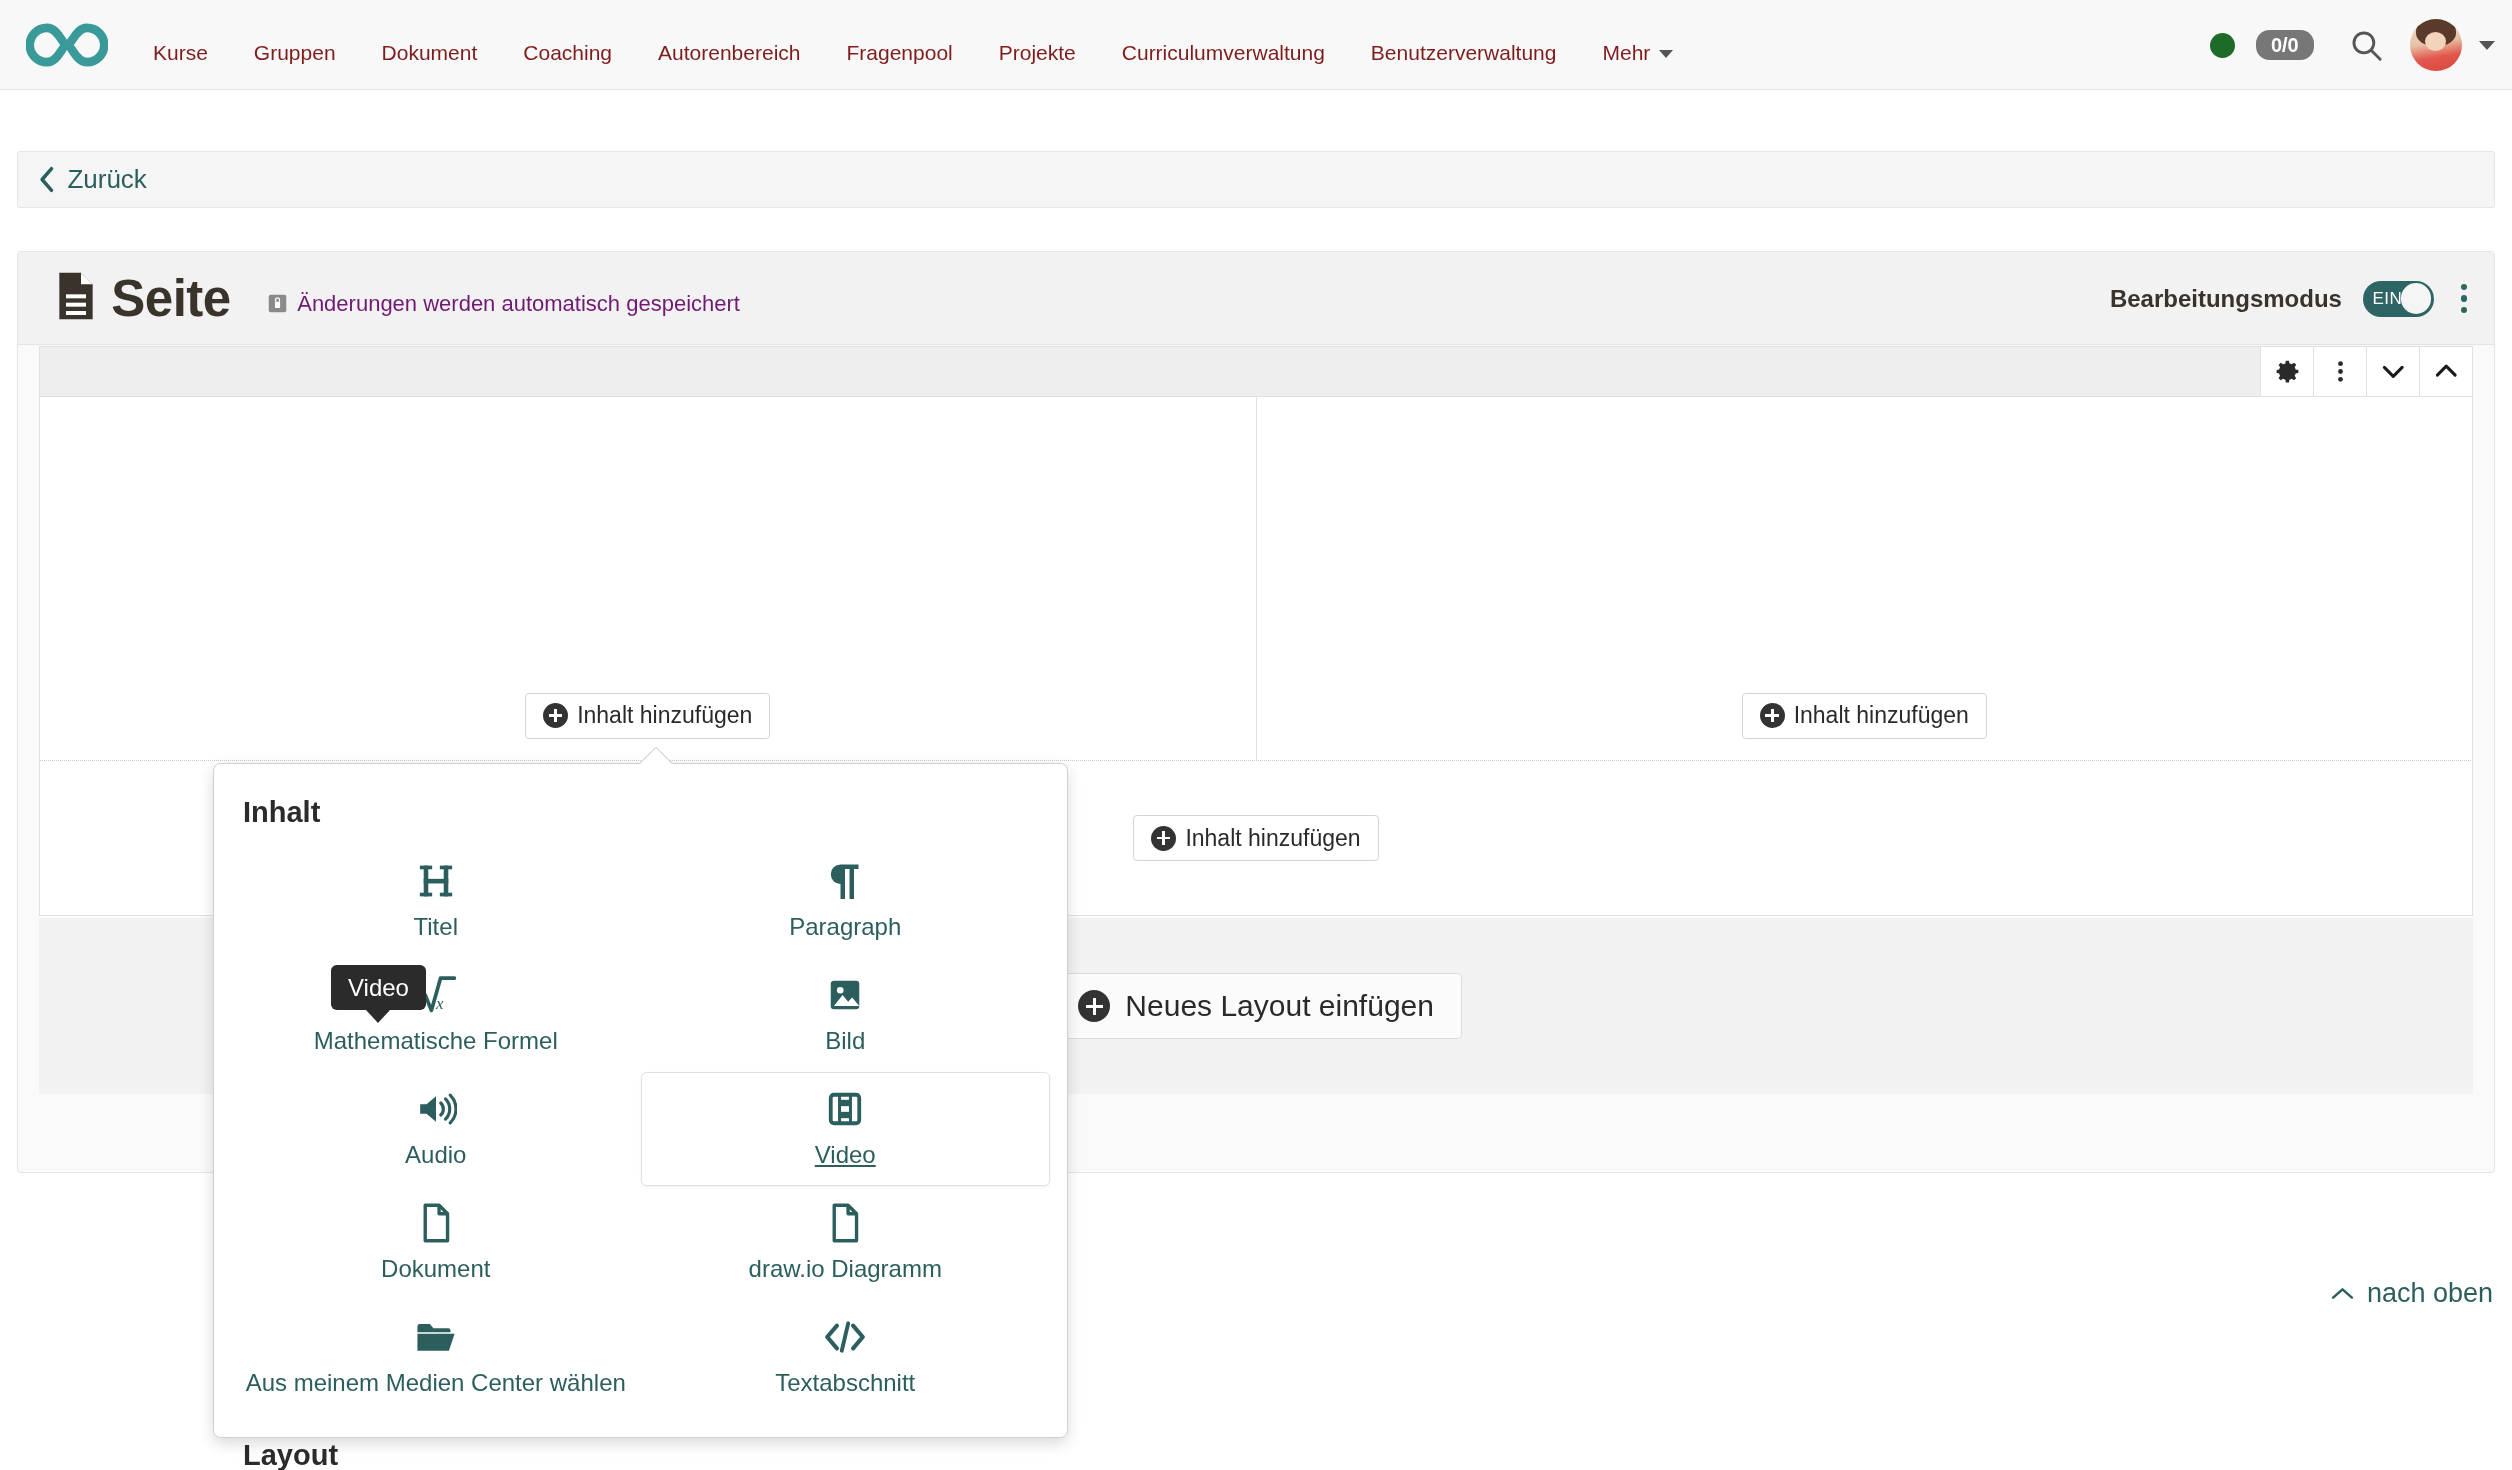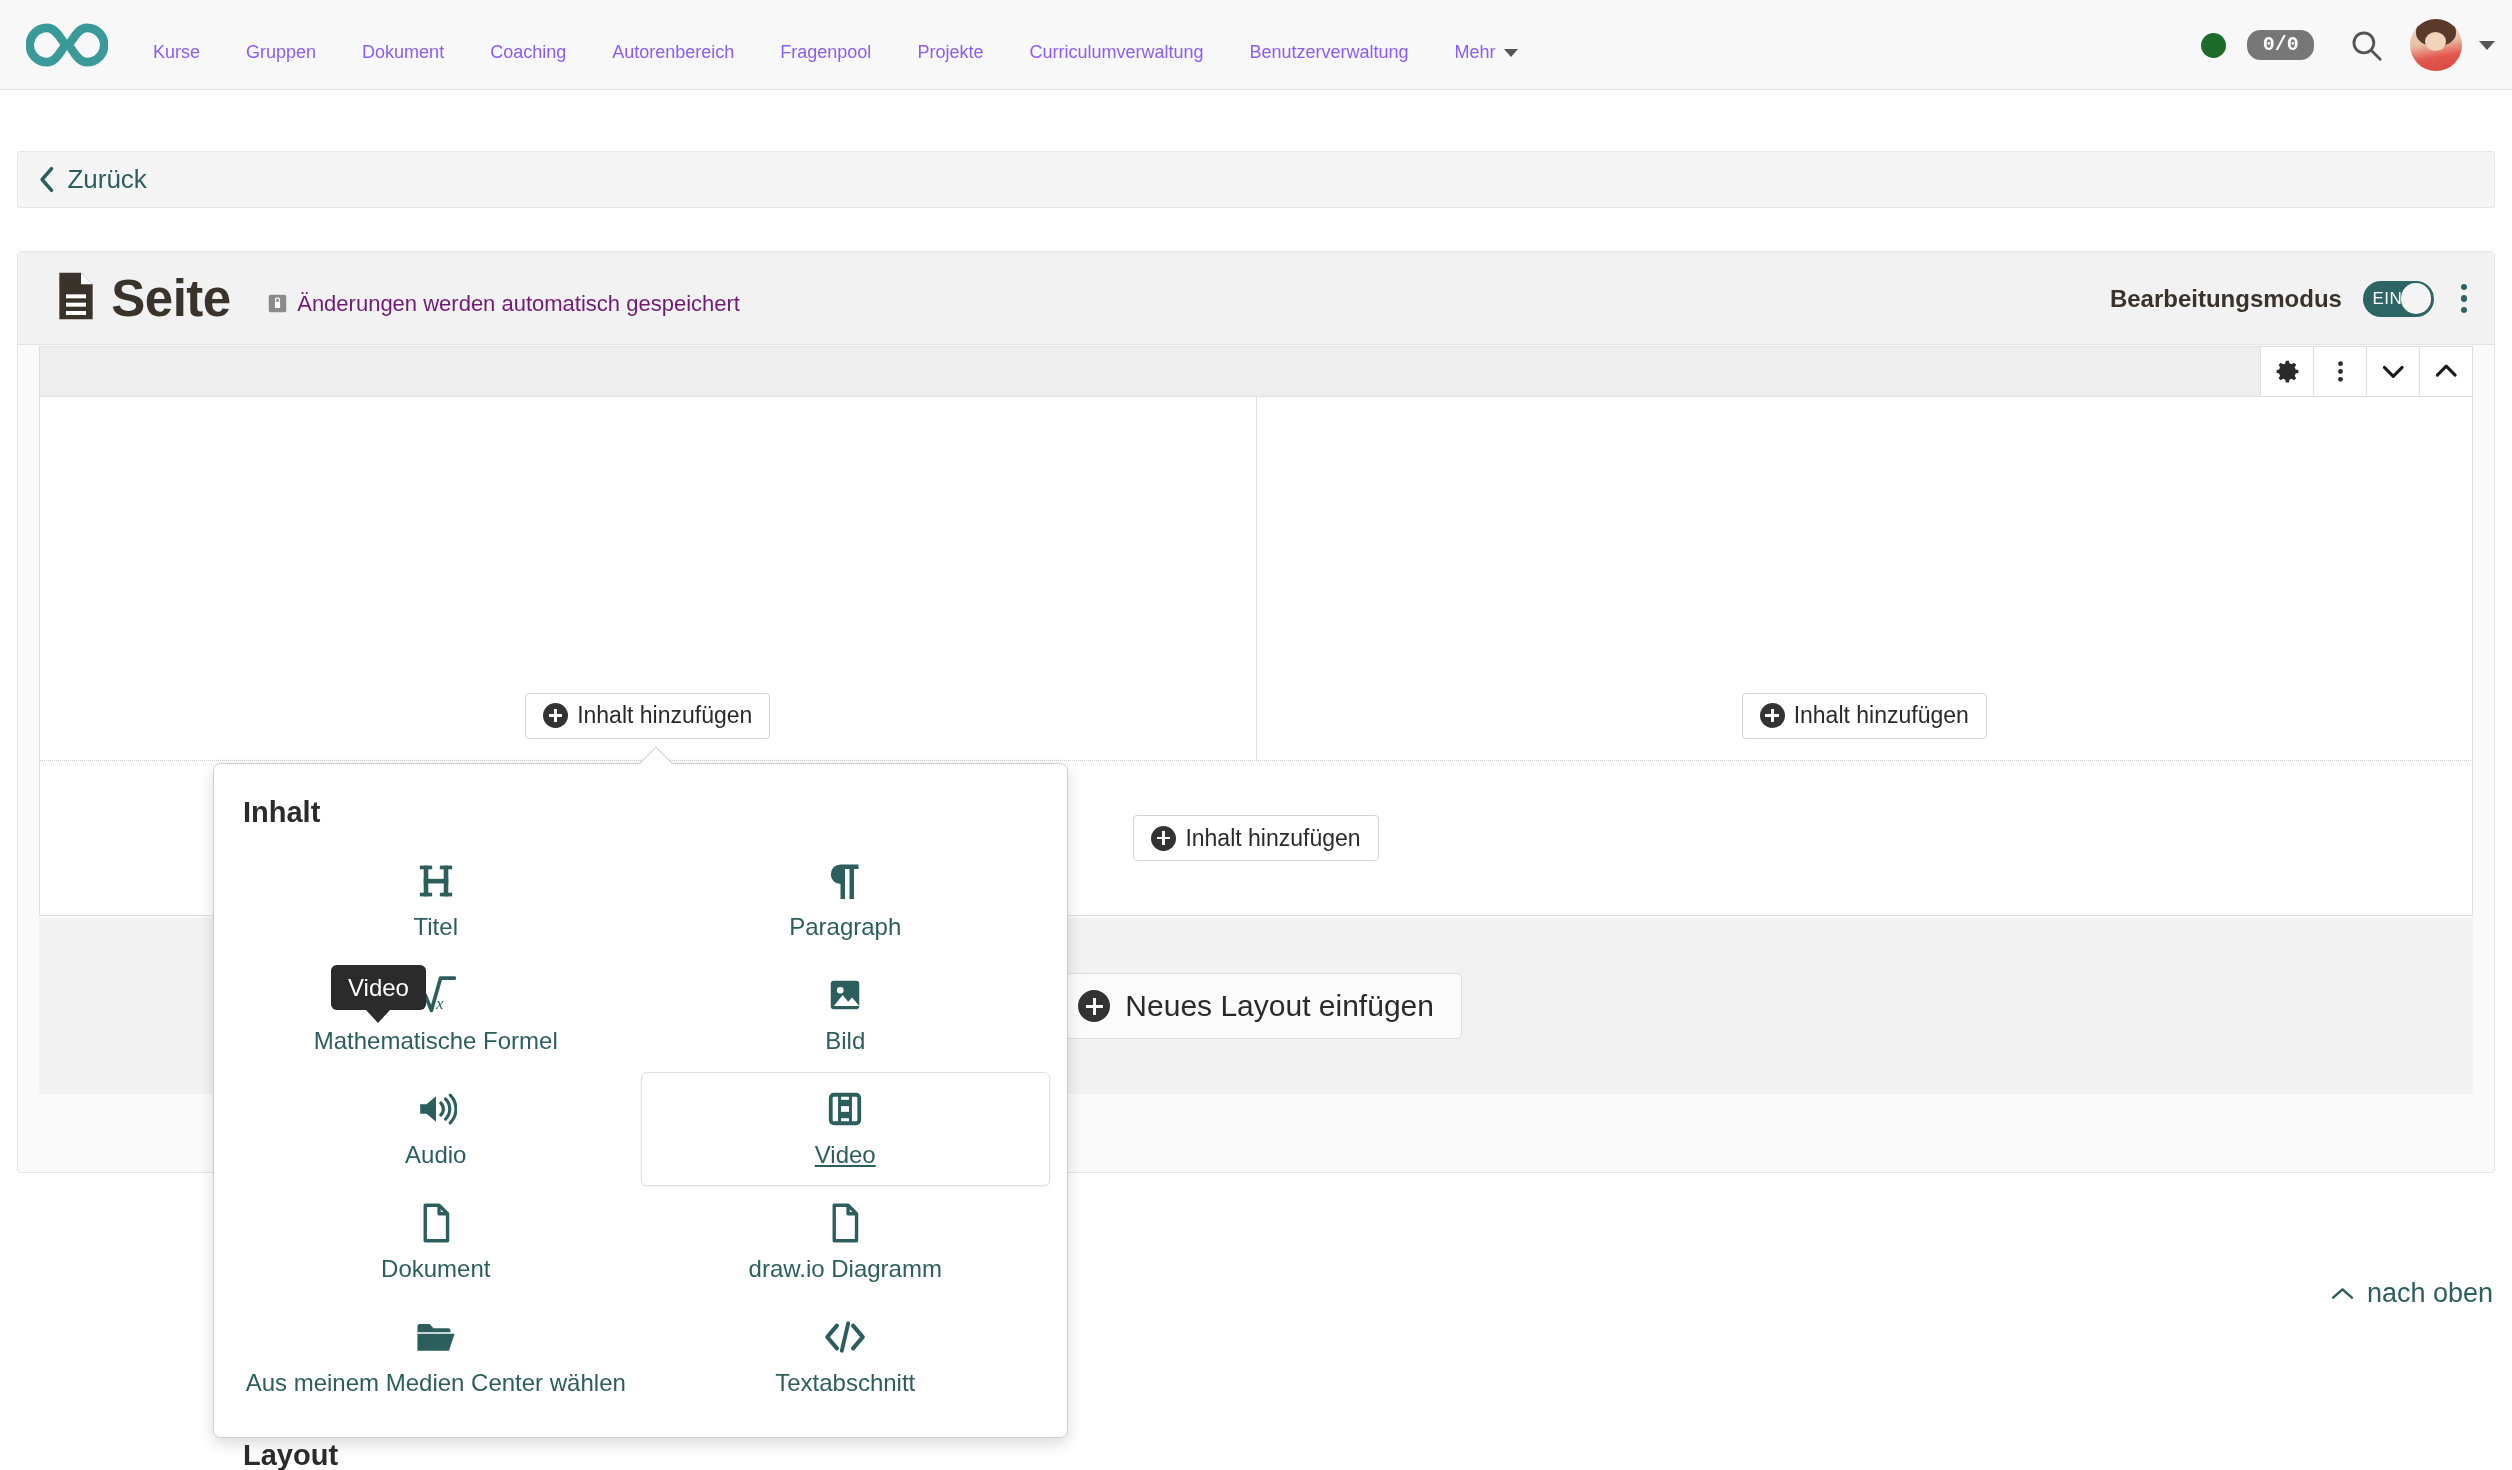--- a/index.html
+++ b/index.html
@@ -14,31 +14,31 @@
   
   .navbar {
     position: absolute; left: 0; top: 0; width: 2512px; height: 90px;
     background: #f8f8f8;
     border-bottom: 1px solid #e6e6e6;
     display: flex; align-items: center;
   }
   .logo { margin-left: 21px; width: 92px; height: 53px; display: flex; align-items: center; justify-content: center; }
   .nav-items { display: flex; align-items: center; margin-left: 17px; }
   .nav-item {
-    color: #8b5cf6; font-size: 18px; padding: 0 23px; white-space: nowrap;
+    color: #7f1d1d; font-size: 21px; padding: 0 23px; white-space: nowrap;
     cursor: pointer; text-decoration: none; margin-top: 16px;
   }
   .nav-item .caret {
     display: inline-block; margin-left: 8.6px;
     border-left: 7.6px solid transparent; border-right: 7.6px solid transparent;
     border-top: 8.6px solid #555555; vertical-align: middle;
   }
   .nav-right {
     position: absolute; right: 17px; top: 0; height: 90px;
-    display: flex; align-items: center; gap: 0; font-family: Liberation Mono, monospace;
+    display: flex; align-items: center; gap: 0;
   }
   .status-dot { width: 25px; height: 25px; border-radius: 50%; background: #1d6b28; margin-right: 21px; }
   .counter-badge {
     background: #777777; color: #ffffff; font-size: 20px; font-weight: bold;
     border-radius: 13.4px; padding: 4.8px 15.3px; line-height: 1; margin-right: 29px;
   }
   .search-btn { width: 46px; height: 46px; margin-right: 21px; display: flex; align-items: center; justify-content: center; cursor: pointer; }
   .avatar {
     width: 52px; height: 52px; border-radius: 50%; overflow: hidden;
     background: linear-gradient(170deg,#f0d9c6 0%, #e8c2a6 45%, #e2584e 70%, #d8463d 100%);

